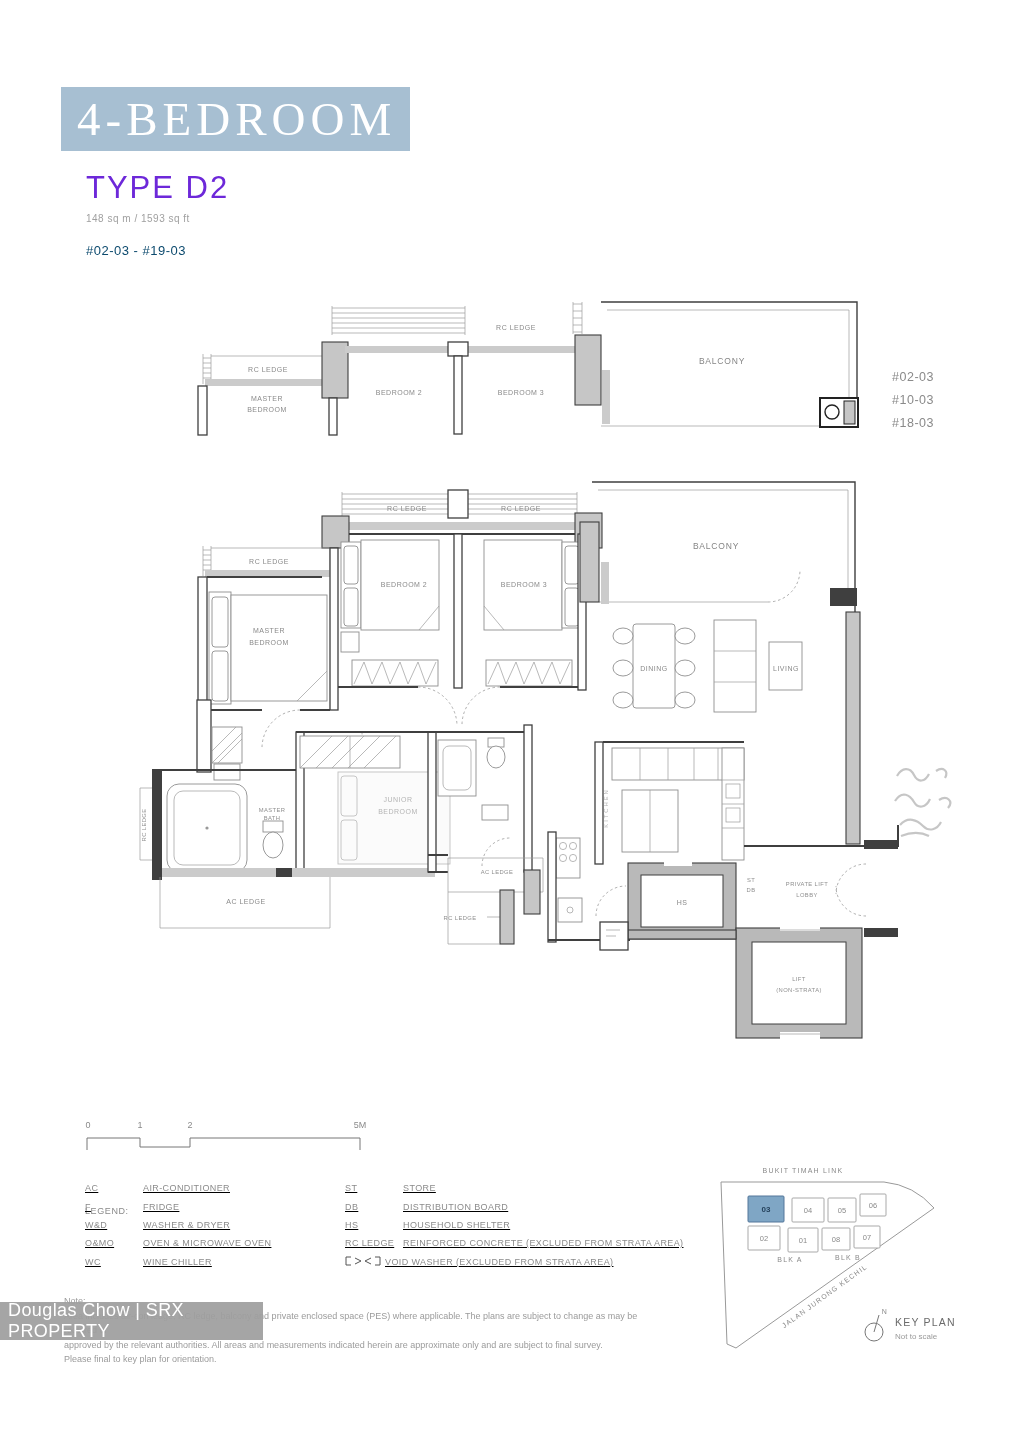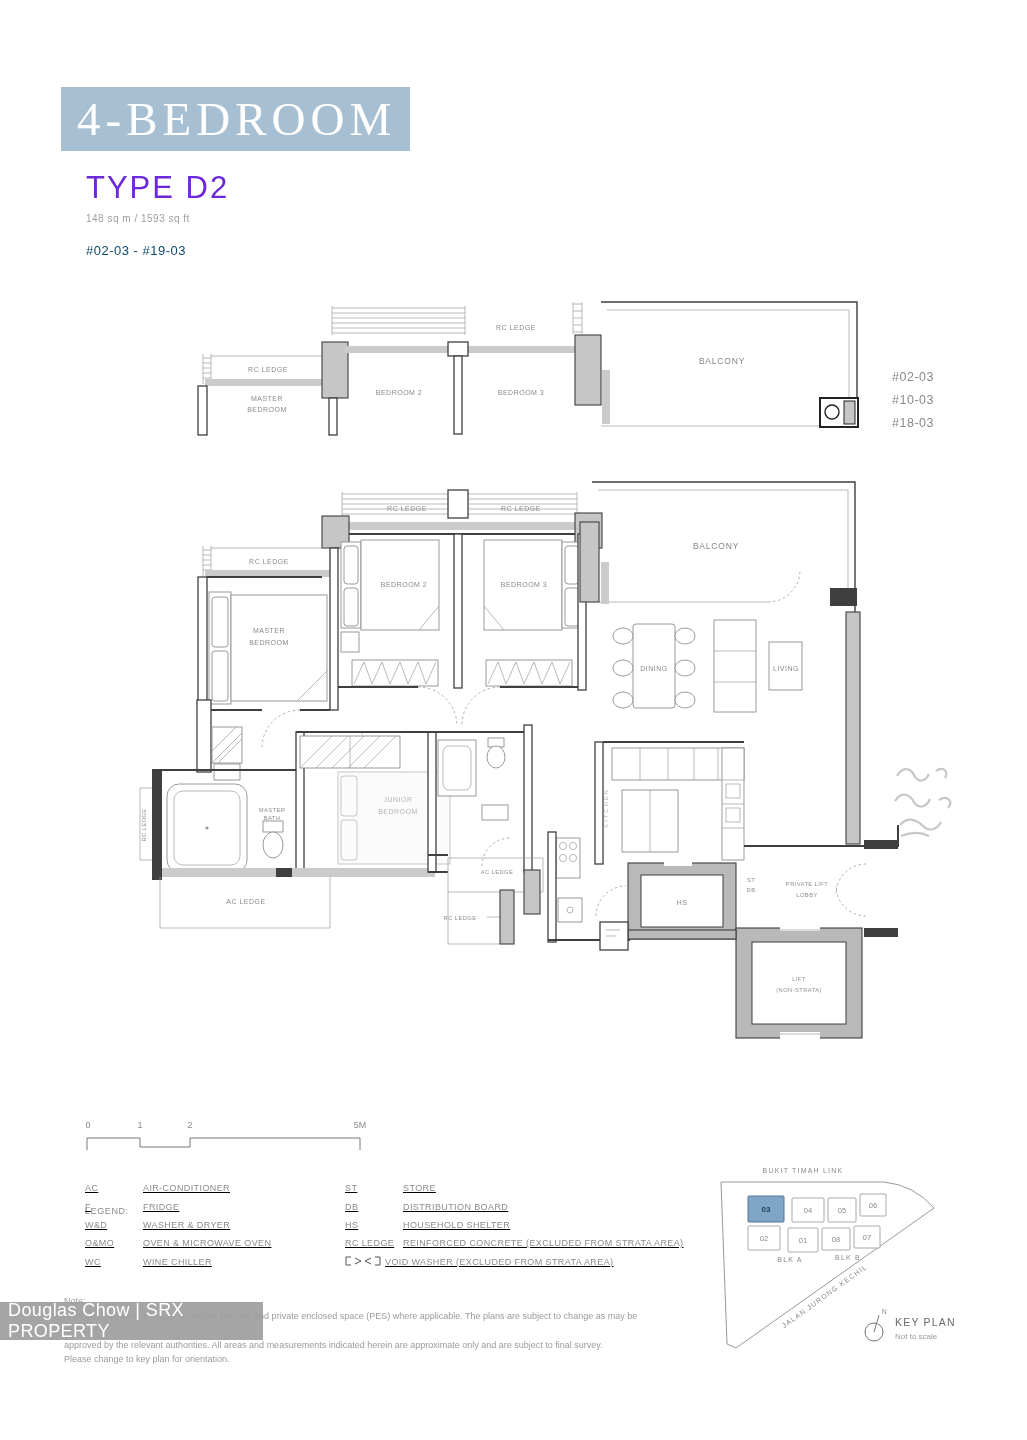--- a/index.html
+++ b/index.html
@@ -418,20 +418,20 @@
       <text class="kp" x="187" y="166">N</text>
     </g>
     <text class="kptitle" x="197" y="178">KEY PLAN</text>
     <text class="kpsub" x="197" y="191">Not to scale</text>
   </svg>
 
   <div class="note">
     <div>Note:</div>
     <div>Area includes air-con ledge, RC ledge, balcony and private enclosed space (PES) where applicable. The plans are subject to change as may be required or</div>
     <div>approved by the relevant authorities. All areas and measurements indicated herein are approximate only and are subject to final survey.</div>
-    <div>Please change to key plan for orientation.</div>
+    <div>Please final to key plan for orientation.</div>
   </div>
 
   <div class="watermark">
     <span>Douglas Chow | SRX PROPERTY</span>
   </div>
 
 </div>
 
 </body></html>

